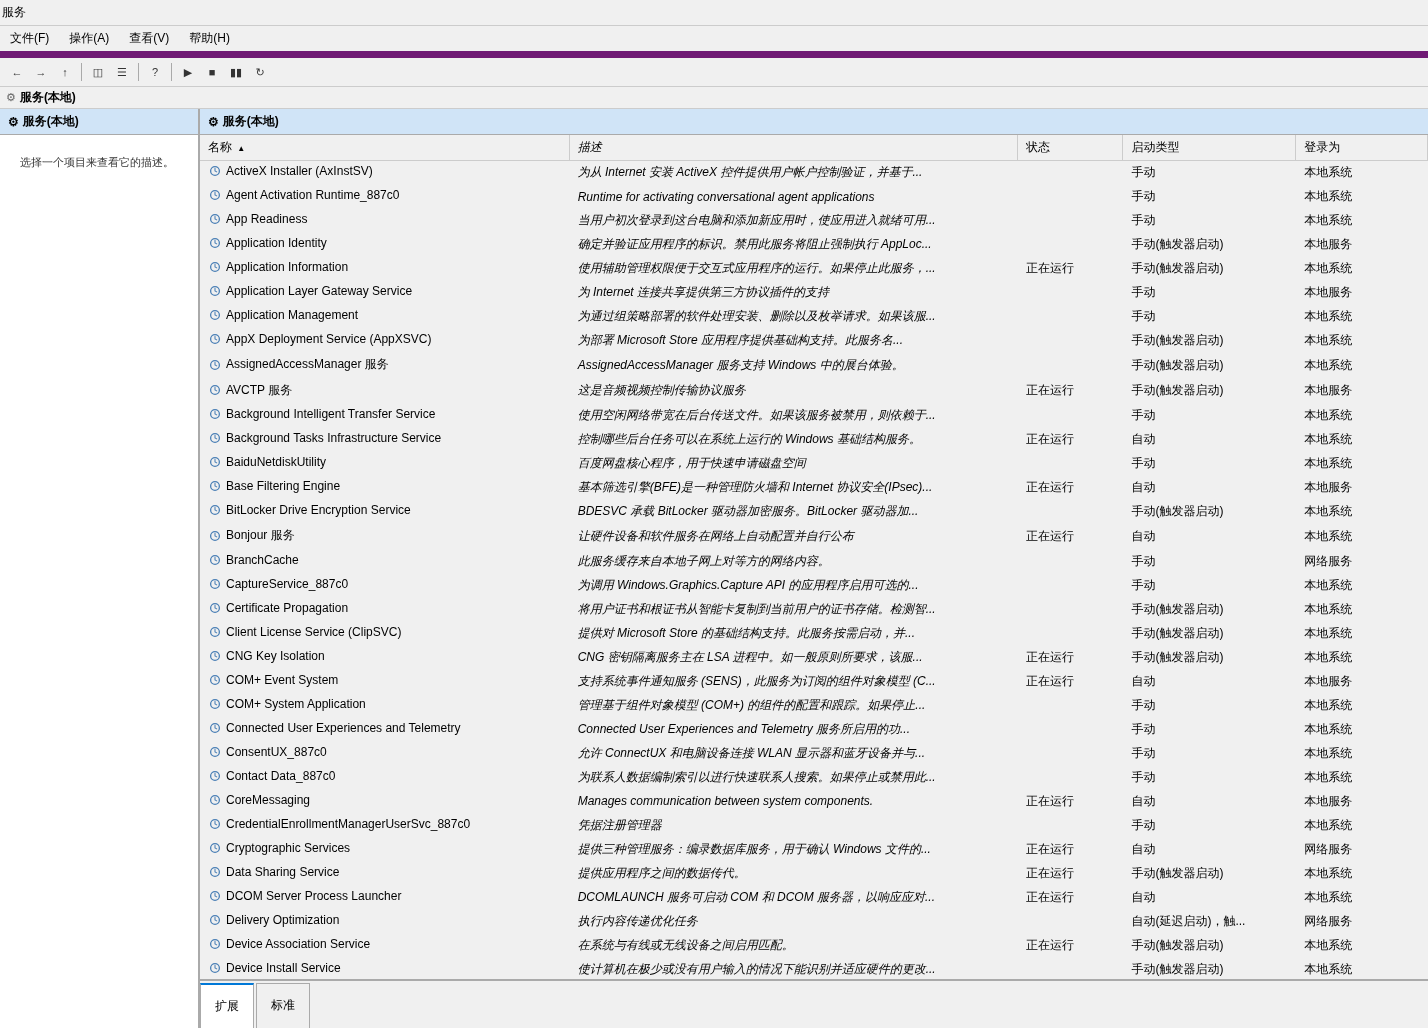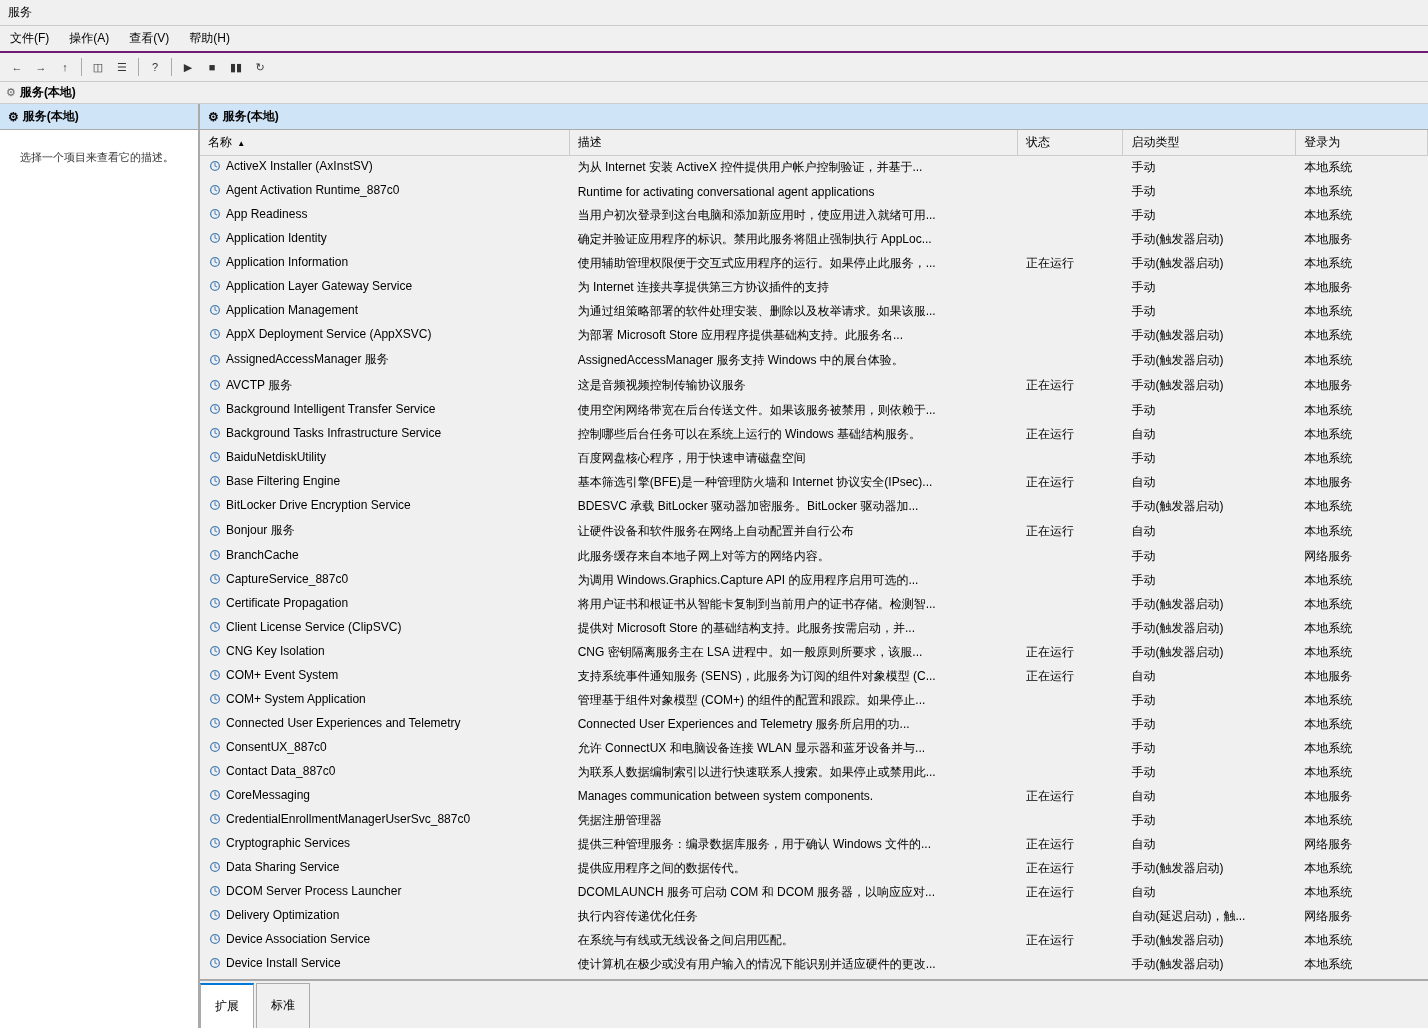--- a/index.html
+++ b/index.html
@@ -1,32 +1,32 @@
 <!DOCTYPE html>
 <html><head>
   <meta charset="utf-8">
   <style>
     * { margin: 0; padding: 0; box-sizing: border-box; }
     body { font-family: 'Segoe UI', Tahoma, sans-serif; font-size: 12px; background: #f0f0f0; color: #000; }
 
     
     .title-bar {
       background: #f0f0f0;
-      padding: 4px 8px;
+      padding: 4px 2px;
       font-size: 12px;
       border-bottom: 1px solid #ccc;
     }
 
     
     .menu-bar {
       background: #f0f0f0;
       padding: 2px 4px;
       display: flex;
       gap: 8px;
-      border-bottom: 2px solid #701a75;
+      border-bottom: 7px solid #701a75;
     }
     .menu-item {
       padding: 2px 6px;
       cursor: pointer;
       font-size: 12px;
     }
 
     
     .toolbar {
       background: #f0f0f0;
@@ -104,21 +104,21 @@
     }
 
     .svc-icon {
       width: 14px; height: 14px;
       display: inline-block;
       vertical-align: middle;
     }
 
     
     .col-name { width: 280px; min-width: 280px; }
-    .col-desc { width: 340px; min-width: 280px; }
+    .col-desc { width: 340px; min-width: 280px; font-style: italic; }
     .col-status { width: 80px; min-width: 60px; }
     .col-startup { width: 120px; min-width: 100px; }
     .col-logon { width: 100px; min-width: 80px; }
 
     .outer-wrap {
       display: flex;
       flex-direction: column;
       height: 100vh;
       background: #f0f0f0;
     }

